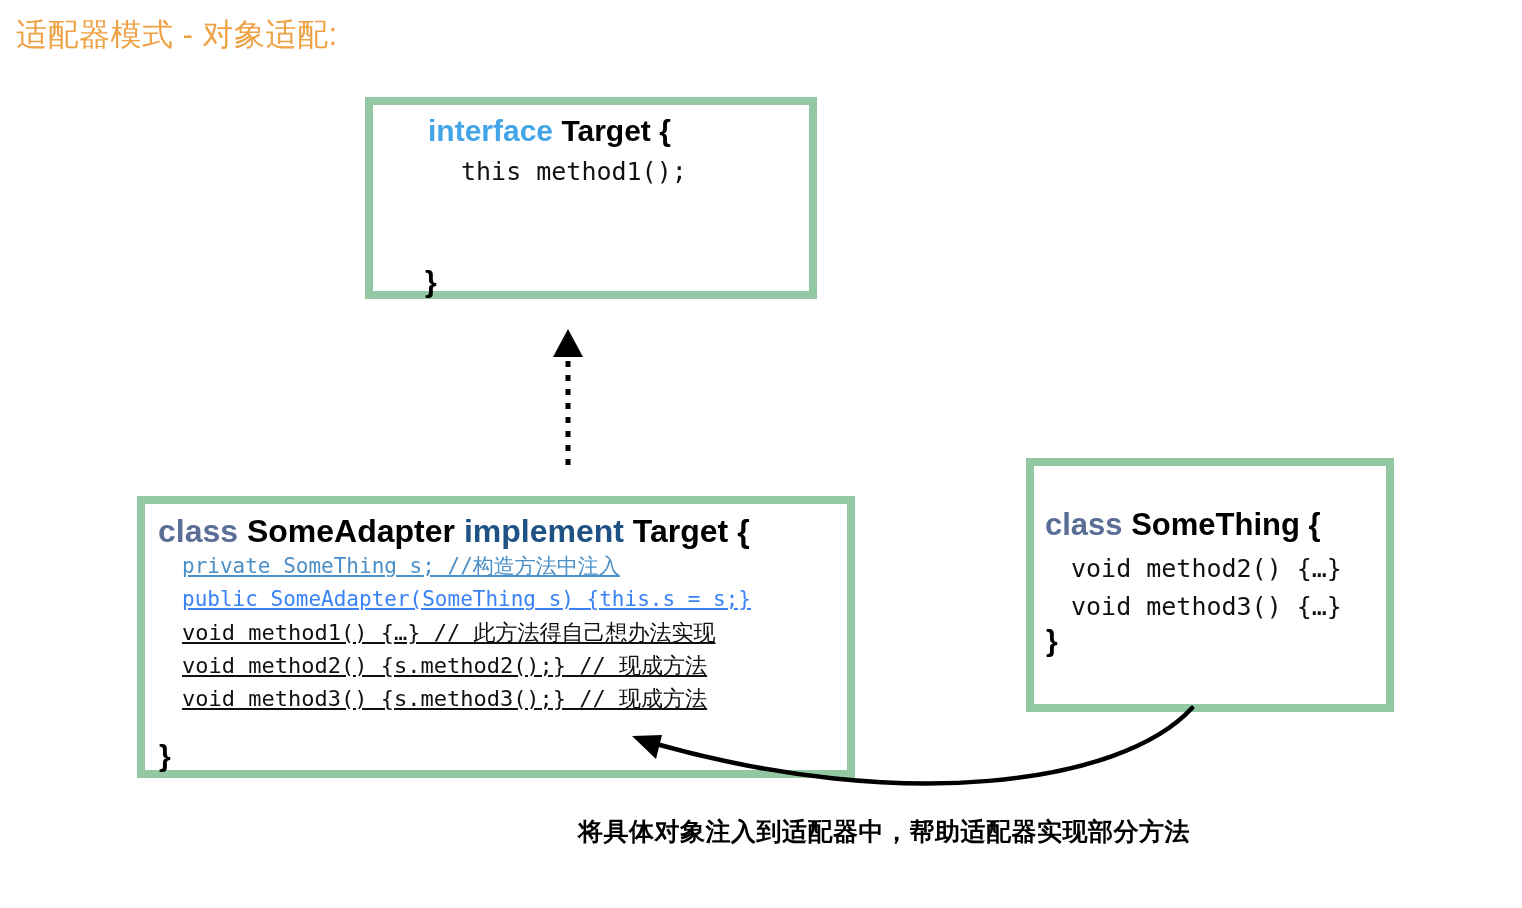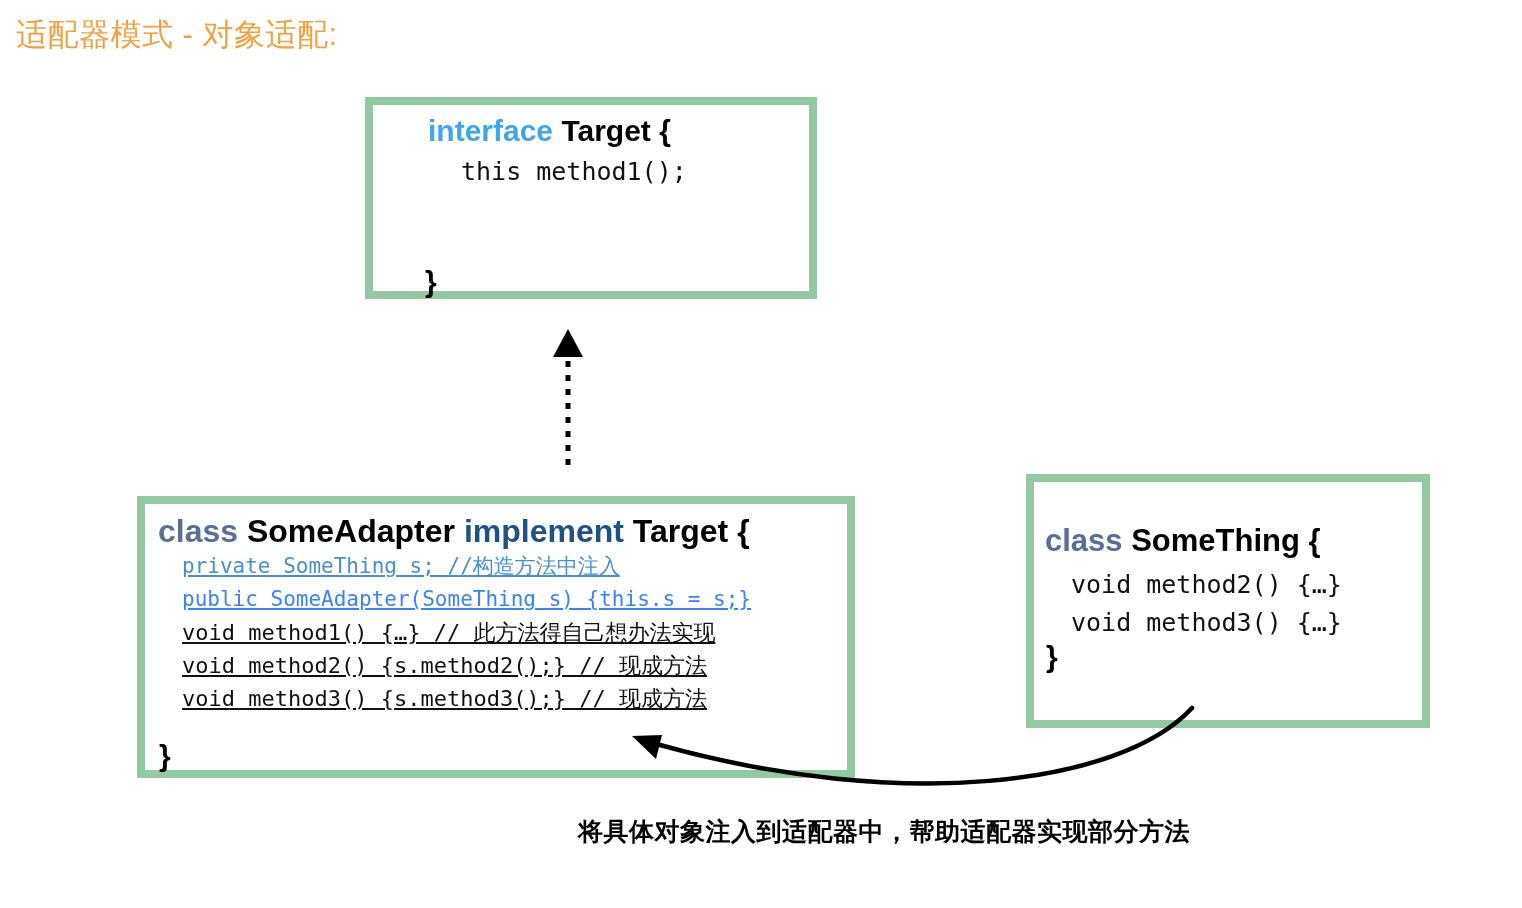--- a/index.html
+++ b/index.html
@@ -29,21 +29,21 @@
 
   .uml-box {
     position: absolute;
     background: #ffffff;
     border: 8px solid #93c9a2;
     box-sizing: border-box;
   }
 
   #target-box   { left: 365px; top: 97px;  width: 452px; height: 202px; }
   #adapter-box  { left: 137px; top: 453px; width: 718px; height: 282px; margin-top: 43px; }
-  #something-box{ left: 1026px; top: 474px; width: 404px; height: 254px; }
+  #something-box{ left: 1026px; top: 458px; width: 368px; height: 254px; }
 
   .hdr {
     font-family: "Liberation Sans", sans-serif;
     font-weight: bold;
     white-space: nowrap;
   }
   .code {
     font-family: "DejaVu Sans Mono", "Liberation Mono", monospace;
     white-space: nowrap;
     color: #111111;

